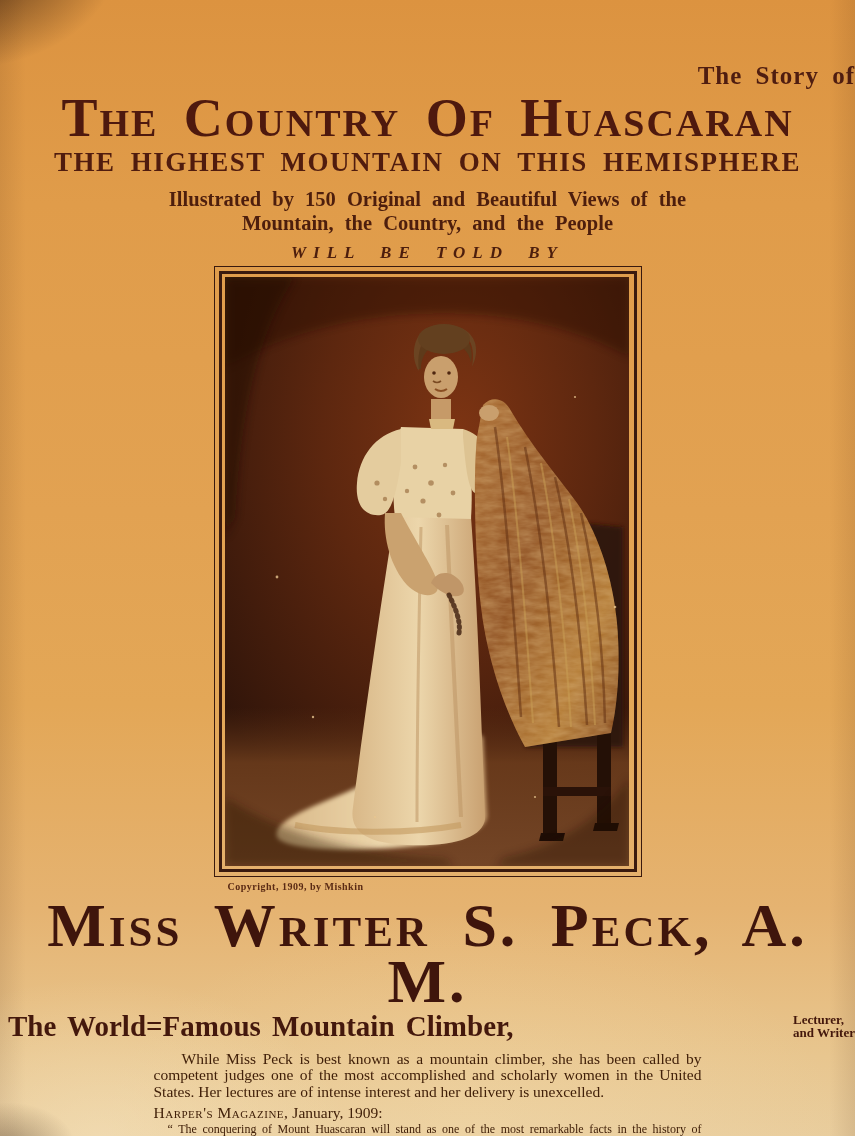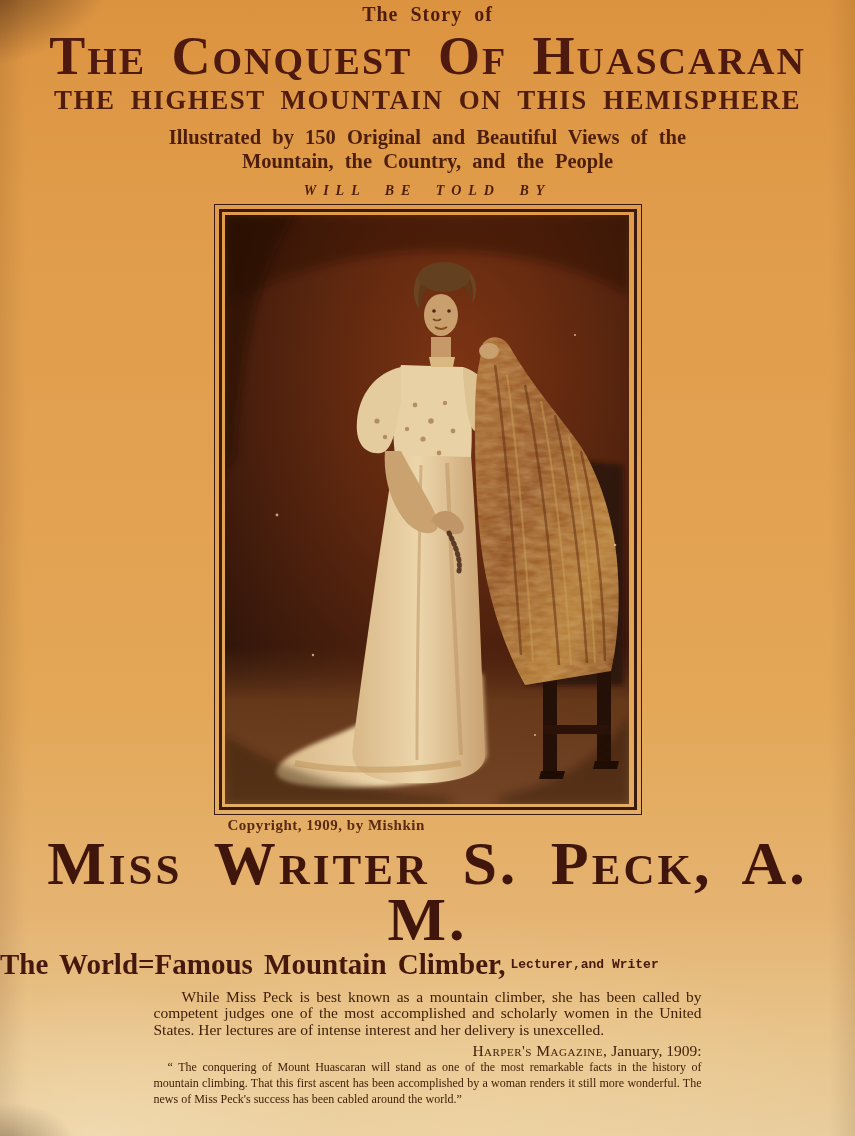--- a/index.html
+++ b/index.html
@@ -10,54 +10,54 @@
     color:#4a1a0e;
     background:
       radial-gradient(ellipse 230px 170px at -40px -50px, rgba(25,8,3,.8), rgba(25,8,3,0) 70%),
       radial-gradient(ellipse 90px 60px at 1% 101%, rgba(40,20,8,.35), rgba(40,20,8,0) 75%),
       radial-gradient(ellipse 340px 220px at 12% 100%, rgba(252,238,205,.38), rgba(252,238,205,0) 72%),
       radial-gradient(ellipse 500px 300px at 55% 100%, rgba(248,226,180,.28), rgba(248,226,180,0) 75%),
       linear-gradient(90deg, rgba(60,25,8,.10) 0%, rgba(60,25,8,0) 3%, rgba(60,25,8,0) 97%, rgba(60,25,8,.10) 100%),
       linear-gradient(180deg,#dc9340 0%,#e09c4a 18%,#e2a252 45%,#e3a757 62%,#e5b371 80%,#e8c68f 93%,#e9cd9d 100%);
   }
   .center{text-align:center;}
-  .kicker{font-size:20px;font-weight:bold;letter-spacing:1px;word-spacing:6px;line-height:28px;color:#4f1d10;}
+  .kicker{padding-top:62px;font-size:25px;font-weight:bold;letter-spacing:1px;word-spacing:6px;line-height:28px;color:#4f1d10;text-align:right;}
   .title{font-variant:small-caps;font-size:54px;font-weight:bold;line-height:56px;letter-spacing:2px;word-spacing:10px;color:#4e190e;}
   .subtitle{font-size:27px;font-weight:bold;letter-spacing:1.5px;word-spacing:7px;line-height:32px;color:#501c0e;}
   .tagline{font-size:20.5px;font-weight:bold;word-spacing:6px;line-height:24px;margin-top:9px;color:#4d1e0d;}
-  .toldby{font-size:14px;font-weight:bold;font-style:italic;letter-spacing:7px;word-spacing:8px;line-height:20px;margin-top:8px;color:#4d1e0d;}
+  .toldby{font-size:17px;font-weight:bold;font-style:italic;letter-spacing:7px;word-spacing:8px;line-height:20px;margin-top:8px;color:#4d1e0d;}
   .frame-outer{
     width:428px;margin:3px auto 0 auto;box-sizing:border-box;
     border:1.5px solid #3a1a0e;padding:4px;
   }
   .frame-inner{
     box-sizing:border-box;border:3px solid #3a1a0e;padding:3px;
   }
   .photo{display:block;width:404px;height:589px;}
   .caption{width:428px;margin:3px auto 0 auto;text-align:left;padding-left:14px;box-sizing:border-box;
-    font-size:15px;font-weight:bold;letter-spacing:.5px;color:#5a2a14;line-height:14px;}
+    font-size:10px;font-weight:bold;letter-spacing:.5px;color:#5a2a14;line-height:14px;}
   .name{font-variant:small-caps;font-size:62px;font-weight:bold;line-height:56px;letter-spacing:3px;word-spacing:14px;margin-top:3px;color:#3f150c;}
-  .role-row{display:flex;justify-content:flex-start;align-items:center;line-height:32px;margin-top:1px;}
+  .role-row{display:flex;justify-content:space-between;align-items:center;line-height:32px;margin-top:1px;margin-left:8px;}
   .role-main{font-size:29px;font-weight:bold;word-spacing:4px;color:#44180c;}
-  .role-subs{display:flex;flex-direction:row;justify-content:center;text-align:left;margin-left:5px;font-family:Liberation Mono, monospace;}
+  .role-subs{display:flex;flex-direction:column;justify-content:center;text-align:left;margin-left:5px;}
   .role-subs span{font-size:13px;font-weight:bold;line-height:13px;color:#44180c;}
   .bio{width:548px;margin:9px auto 0 auto;font-size:15.5px;line-height:16.3px;text-align:justify;color:#412009;}
   .bio .indent{display:inline-block;width:28px;}
-  .qsource{width:548px;margin:4px auto 0 auto;font-size:15.5px;line-height:17px;text-align:right;color:#412009;}
+  .qsource{width:548px;margin:4px auto 0 auto;font-size:15.5px;line-height:17px;text-align:left;color:#412009;}
   .qsource .sc{font-variant:small-caps;letter-spacing:.5px;}
   .quote{width:548px;margin:0 auto;font-size:12px;line-height:16.3px;text-align:justify;color:#412009;}
   .quote .indent{display:inline-block;width:14px;}
 </style>
 </head>
 <body>
 
 <div class="poster">
 
   <div class="center kicker">The Story of</div>
-  <div class="center title">The Conquest Of Huascaran</div>
+  <div class="center title">The Country Of Huascaran</div>
   <div class="center subtitle">THE HIGHEST MOUNTAIN ON THIS HEMISPHERE</div>
   <div class="center tagline">
     <span>Illustrated by 150 Original and Beautiful Views of the</span><br>
     <span>Mountain, the Country, and the People</span>
   </div>
   <div class="center toldby">WILL BE TOLD BY</div>
 
   <div class="frame-outer">
     <div class="frame-inner">
       <svg class="photo" viewBox="0 0 404 589" aria-label="portrait">

